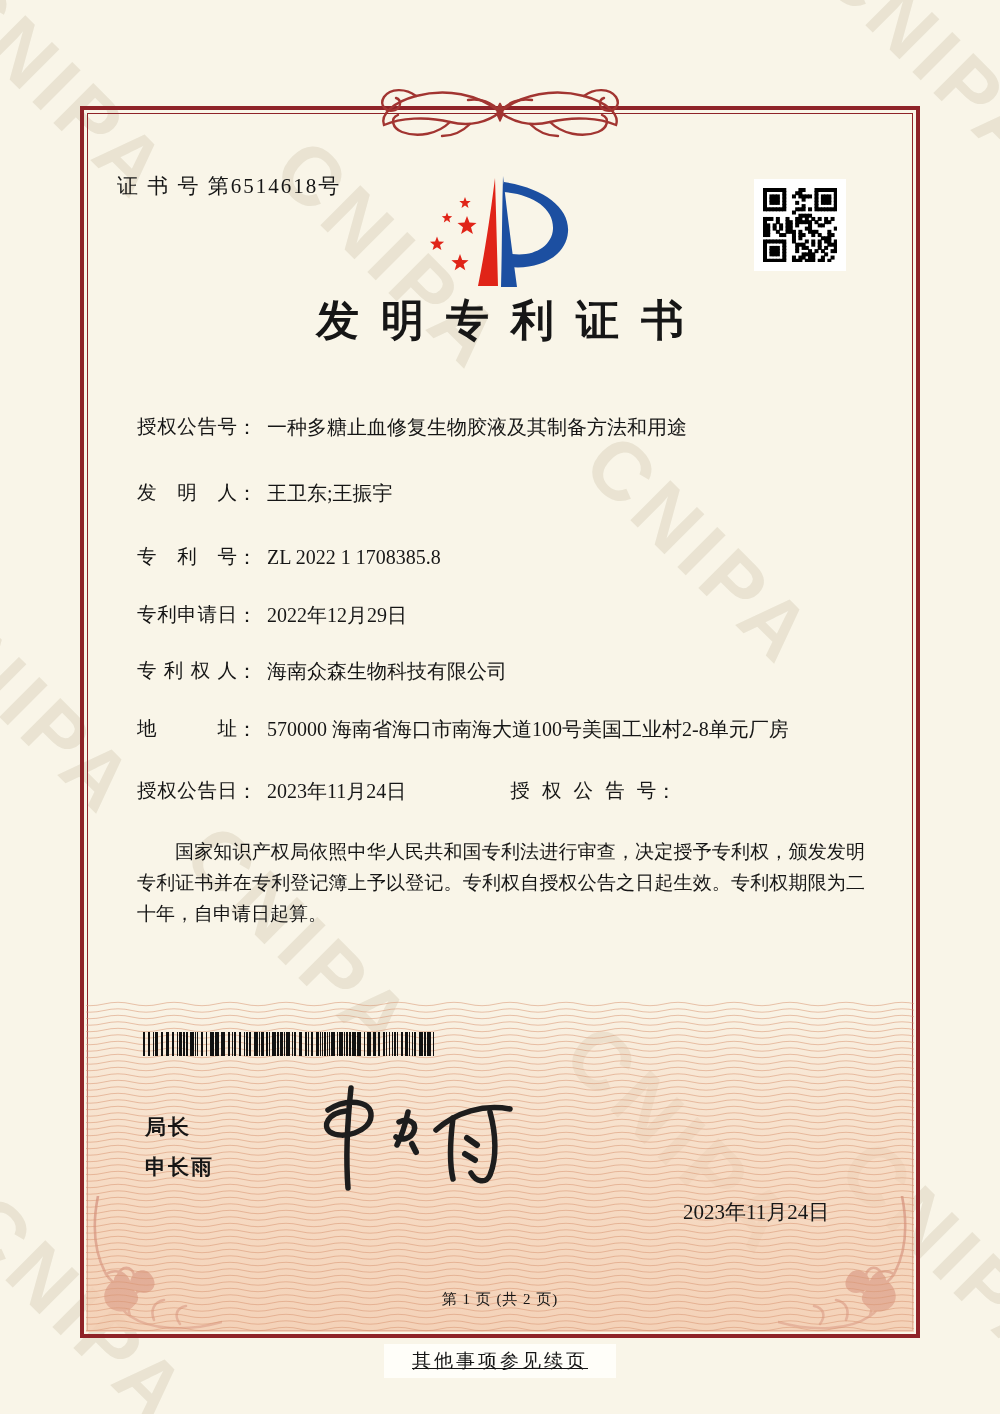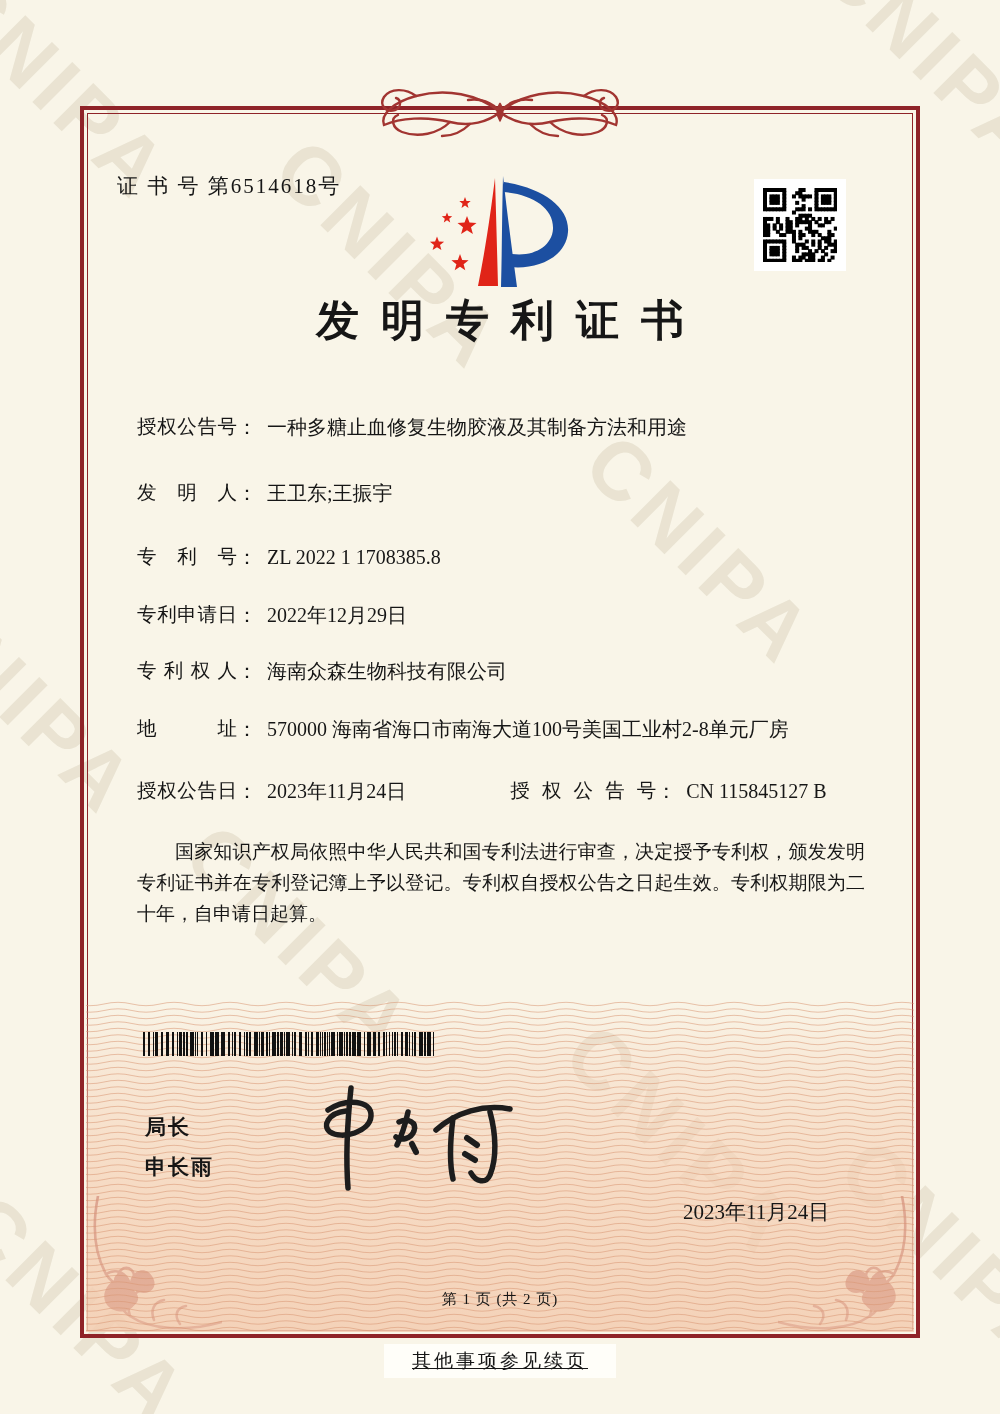--- a/index.html
+++ b/index.html
@@ -499,21 +499,20 @@
         <span class="fcolon">：</span>
       <span class="fvalue" style="width:586px">570000 海南省海口市南海大道100号美国工业村2-8单元厂房</span>
     </div>
     <div class="frow" style="top:776px">
       <span class="flabel">授权公告日</span>
         <span class="fcolon">：</span>
       <span class="fvalue">2023年11月24日</span>
       <span class="grant-pair2">
         <span class="glabel2">授权公告号</span>
           <span class="fcolon">：</span>
-        <span class="fvalue">CN 115845127 B</span>
       </span>
     </div>
   </div>
 
   <div class="legal">
     <p>国家知识产权局依照中华人民共和国专利法进行审查，决定授予专利权，颁发发明专利证书并在专利登记簿上予以登记。专利权自授权公告之日起生效。专利权期限为二十年，自申请日起算。</p>
   </div>
 
   <svg class="barcode" id="barcode-svg" width="298" height="24">
       <rect x="0" y="0" width="2" height="24"></rect>

